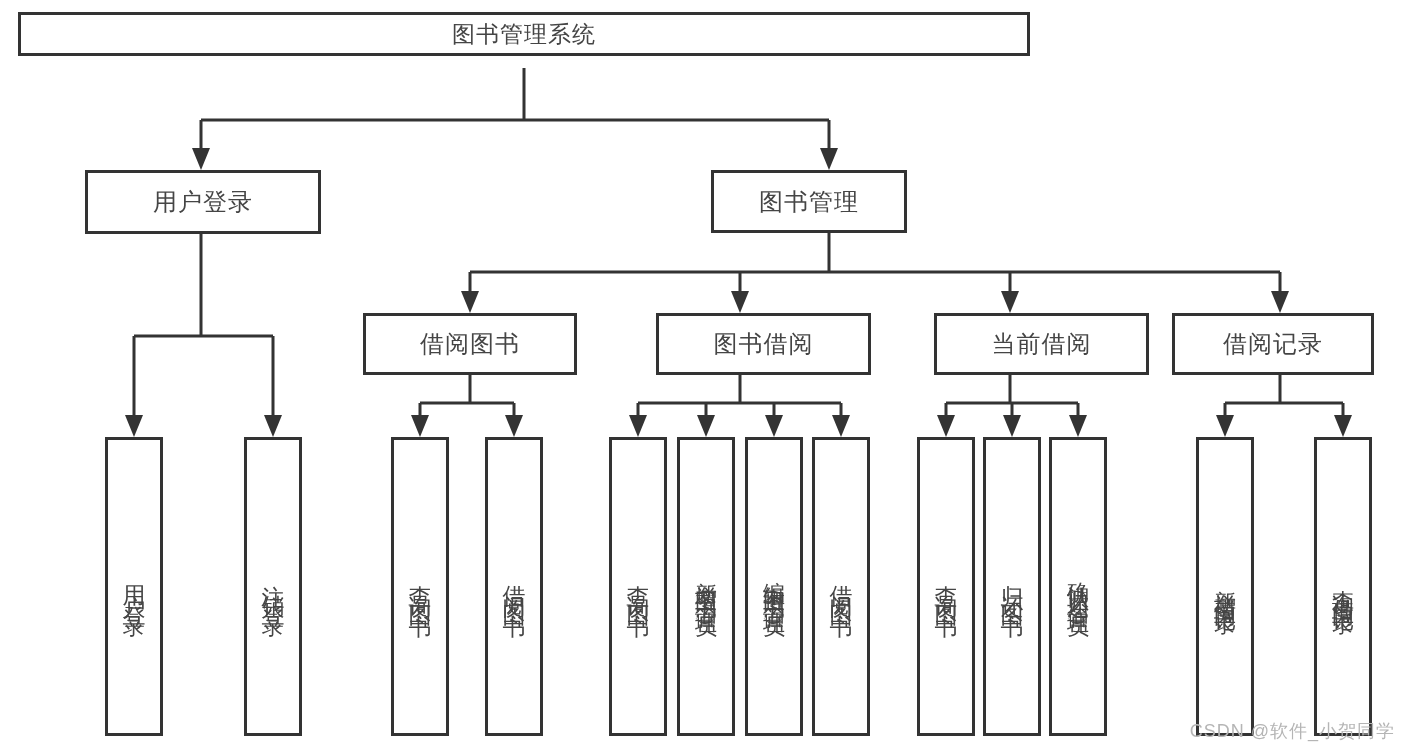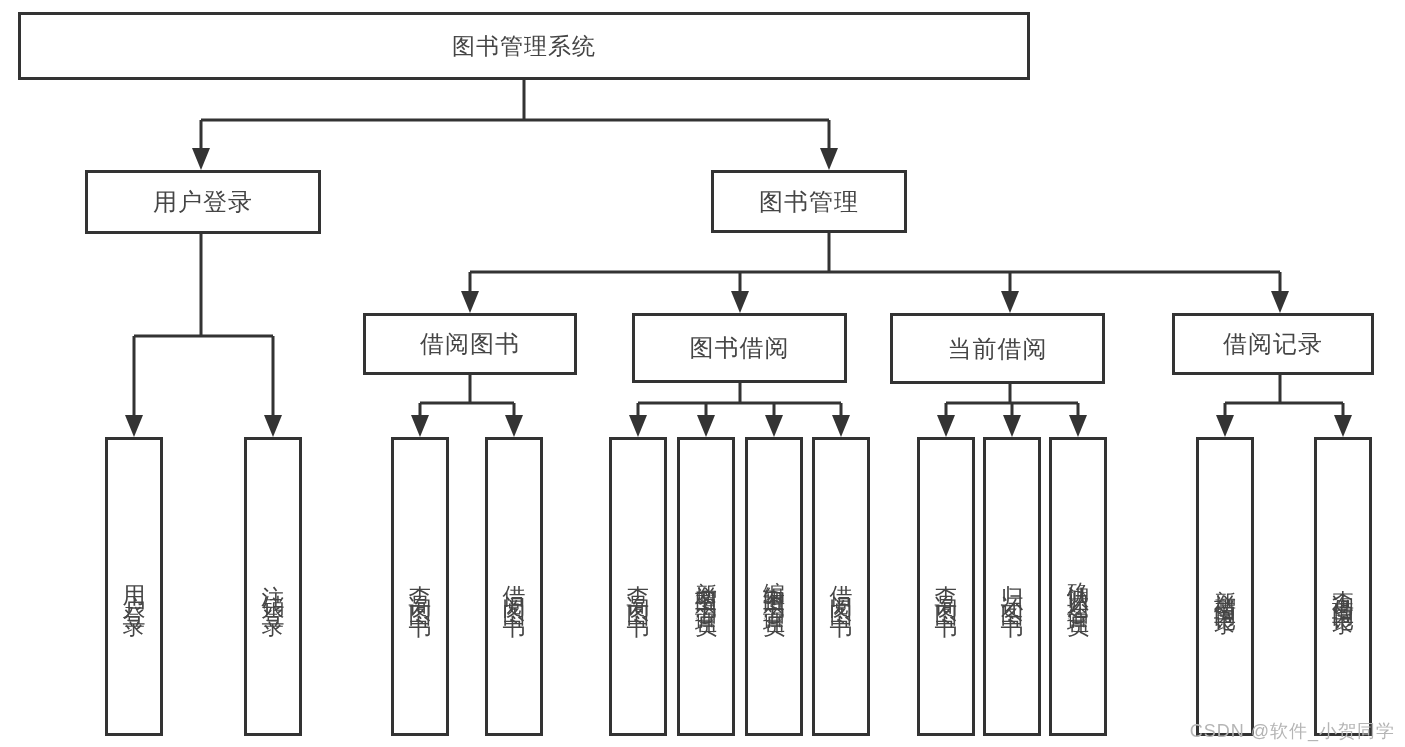--- a/index.html
+++ b/index.html
@@ -90,38 +90,38 @@
     <path d="M1010 375 V403 M946 403 H1078 M946 403 V417 M1012 403 V417 M1078 403 V417"></path>
     <polygon points="937,415 955,415 946,437"></polygon>
     <polygon points="1003,415 1021,415 1012,437"></polygon>
     <polygon points="1069,415 1087,415 1078,437"></polygon>
 
     <path d="M1280 375 V403 M1225 403 H1343 M1225 403 V417 M1343 403 V417"></path>
     <polygon points="1216,415 1234,415 1225,437"></polygon>
     <polygon points="1334,415 1352,415 1343,437"></polygon>
   </svg>
 
-  <div class="node root" style="left:18px;top:12px;width:1012px;height:68px">
+  <div class="node root" style="left:18px;top:12px;width:1012px;height:44px">
     <span>图书管理系统</span>
   </div>
 
   <div class="node" style="left:85px;top:170px;width:236px;height:64px">
     <span>用户登录</span>
   </div>
   <div class="node" style="left:711px;top:170px;width:196px;height:63px">
     <span>图书管理</span>
   </div>
 
   <div class="node" style="left:363px;top:313px;width:214px;height:62px">
     <span>借阅图书</span>
   </div>
-  <div class="node" style="left:632px;top:313px;width:215px;height:70px">
+  <div class="node" style="left:656px;top:313px;width:215px;height:62px">
     <span>图书借阅</span>
   </div>
-  <div class="node" style="left:890px;top:313px;width:215px;height:71px">
+  <div class="node" style="left:934px;top:313px;width:215px;height:62px">
     <span>当前借阅</span>
   </div>
   <div class="node" style="left:1172px;top:313px;width:202px;height:62px">
     <span>借阅记录</span>
   </div>
 
   <div class="leaf" style="left:105px">
     <span class="vtext">用户登录</span>
   </div>
   <div class="leaf" style="left:244px">

